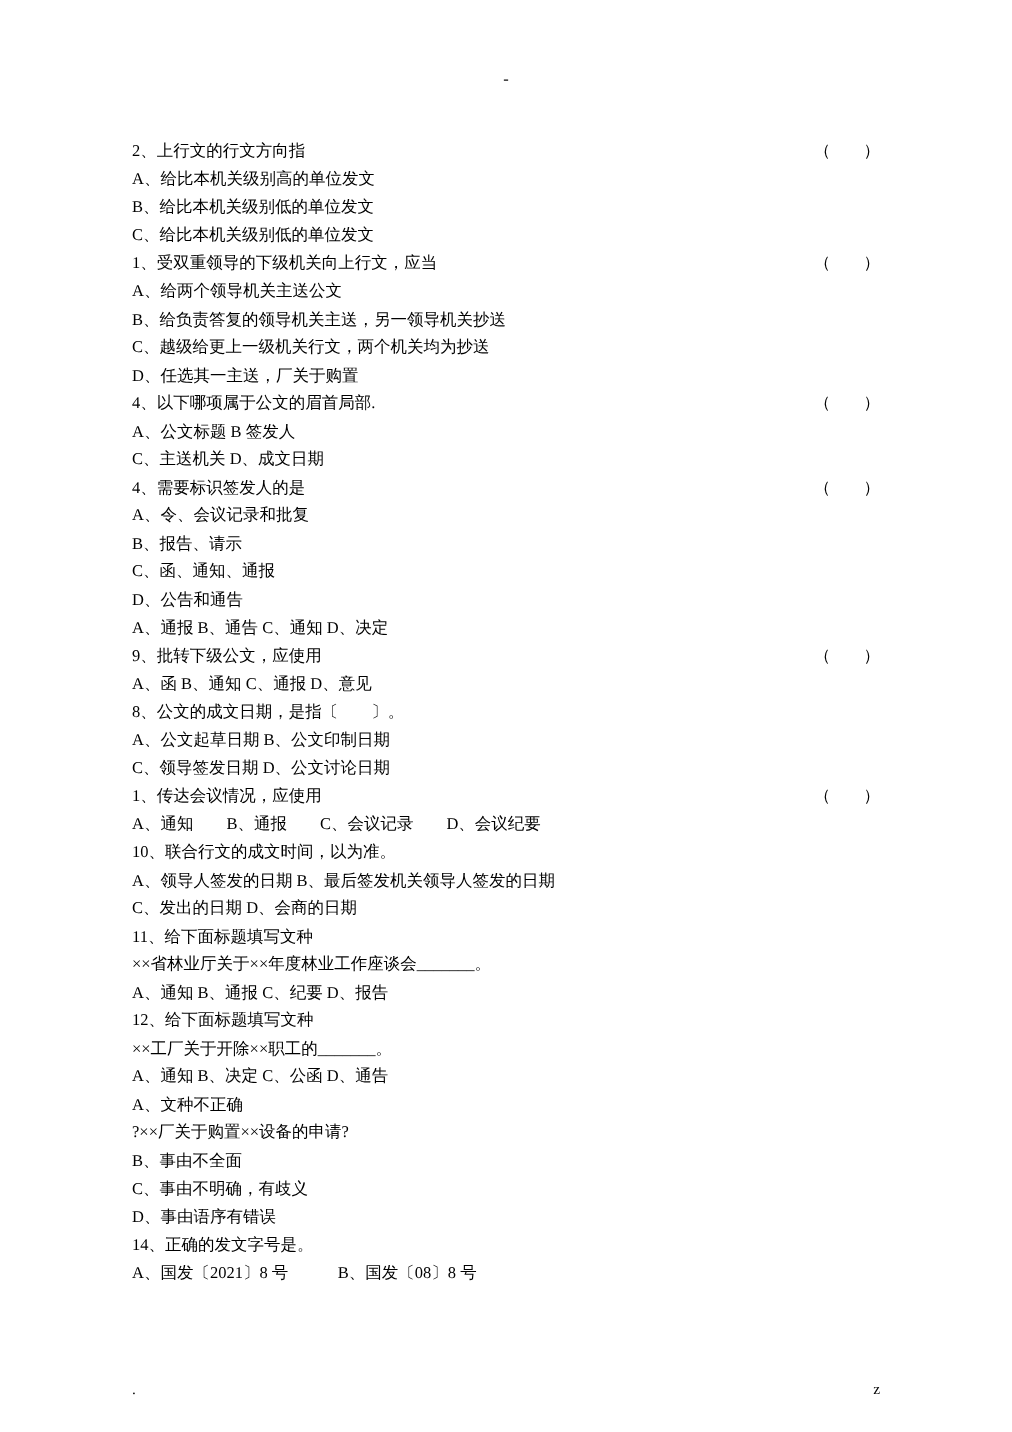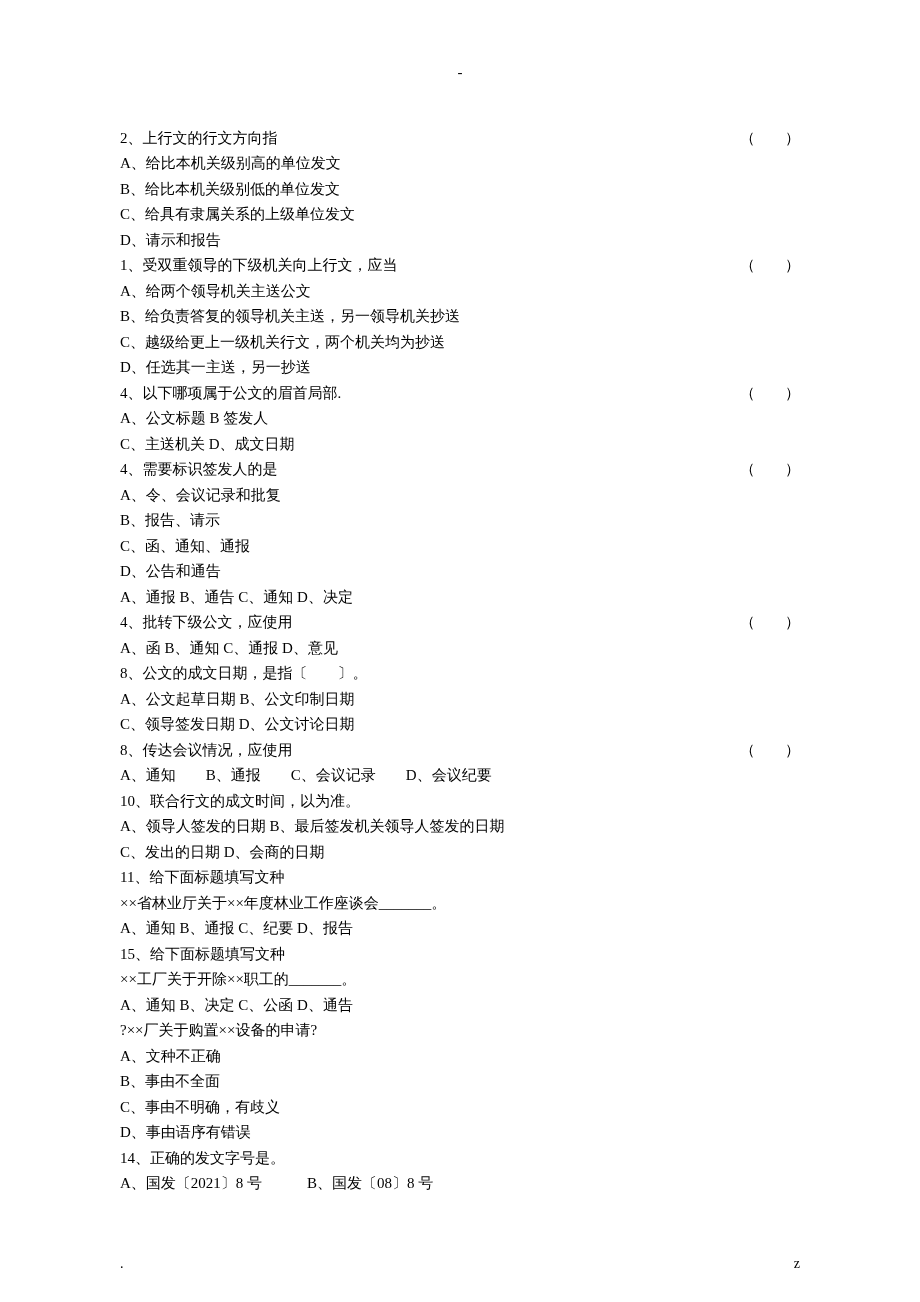--- a/index.html
+++ b/index.html
@@ -53,77 +53,76 @@
 
   <div class="top-dash">-</div>
 
   <div id="content">
       <div class="line">
         <span class="qtext"> 2、上行文的行文方向指</span>
         <span class="paren">（　　）</span>
       </div>
       <div>A、给比本机关级别高的单位发文</div>
       <div>B、给比本机关级别低的单位发文</div>
-      <div>C、给具有隶属关系的上级单位发文</div>
-      <div>D、请示和报告</div>
+      <div>C、给比本机关级别低的单位发文</div>
       <div class="line">
         <span class="qtext">1、受双重领导的下级机关向上行文，应当</span>
         <span class="paren">（　　）</span>
       </div>
       <div>A、给两个领导机关主送公文</div>
       <div>B、给负责答复的领导机关主送，另一领导机关抄送</div>
       <div>C、越级给更上一级机关行文，两个机关均为抄送</div>
-      <div>D、任选其一主送，另一抄送</div>
+      <div>D、任选其一主送，厂关于购置</div>
       <div class="line">
         <span class="qtext">4、以下哪项属于公文的眉首局部.</span>
         <span class="paren">（　　）</span>
       </div>
       <div>A、公文标题 B 签发人</div>
       <div>C、主送机关 D、成文日期</div>
       <div class="line">
         <span class="qtext">4、需要标识签发人的是</span>
         <span class="paren">（　　）</span>
       </div>
       <div>A、令、会议记录和批复</div>
       <div>B、报告、请示</div>
       <div>C、函、通知、通报</div>
       <div>D、公告和通告</div>
       <div>A、通报 B、通告 C、通知 D、决定</div>
       <div class="line">
-        <span class="qtext">4、批转下级公文，应使用</span>
+        <span class="qtext">9、批转下级公文，应使用</span>
         <span class="paren">（　　）</span>
       </div>
       <div>A、函 B、通知 C、通报 D、意见</div>
       <div class="line">
         <span class="qtext">8、公文的成文日期，是指〔　　〕。</span>
       </div>
       <div>A、公文起草日期 B、公文印制日期</div>
       <div>C、领导签发日期 D、公文讨论日期</div>
       <div class="line">
-        <span class="qtext">8、传达会议情况，应使用</span>
+        <span class="qtext">1、传达会议情况，应使用</span>
         <span class="paren">（　　）</span>
       </div>
       <div>A、通知　　B、通报　　C、会议记录　　D、会议纪要</div>
       <div class="line">
         <span class="qtext">10、联合行文的成文时间，以为准。</span>
       </div>
       <div>A、领导人签发的日期 B、最后签发机关领导人签发的日期</div>
       <div>C、发出的日期 D、会商的日期</div>
       <div class="line">
         <span class="qtext">11、给下面标题填写文种</span>
       </div>
       <div>××省林业厅关于××年度林业工作座谈会_______。</div>
       <div>A、通知 B、通报 C、纪要 D、报告</div>
       <div class="line">
-        <span class="qtext">15、给下面标题填写文种</span>
+        <span class="qtext">12、给下面标题填写文种</span>
       </div>
       <div>××工厂关于开除××职工的_______。</div>
       <div>A、通知 B、决定 C、公函 D、通告</div>
+      <div>A、文种不正确</div>
       <div>?××厂关于购置××设备的申请?</div>
-      <div>A、文种不正确</div>
       <div>B、事由不全面</div>
       <div>C、事由不明确，有歧义</div>
       <div>D、事由语序有错误</div>
       <div class="line">
         <span class="qtext">14、正确的发文字号是。</span>
       </div>
       <div>A、国发〔2021〕8 号　　　B、国发〔08〕8 号</div>
     </div>
 
   <div class="footer">

